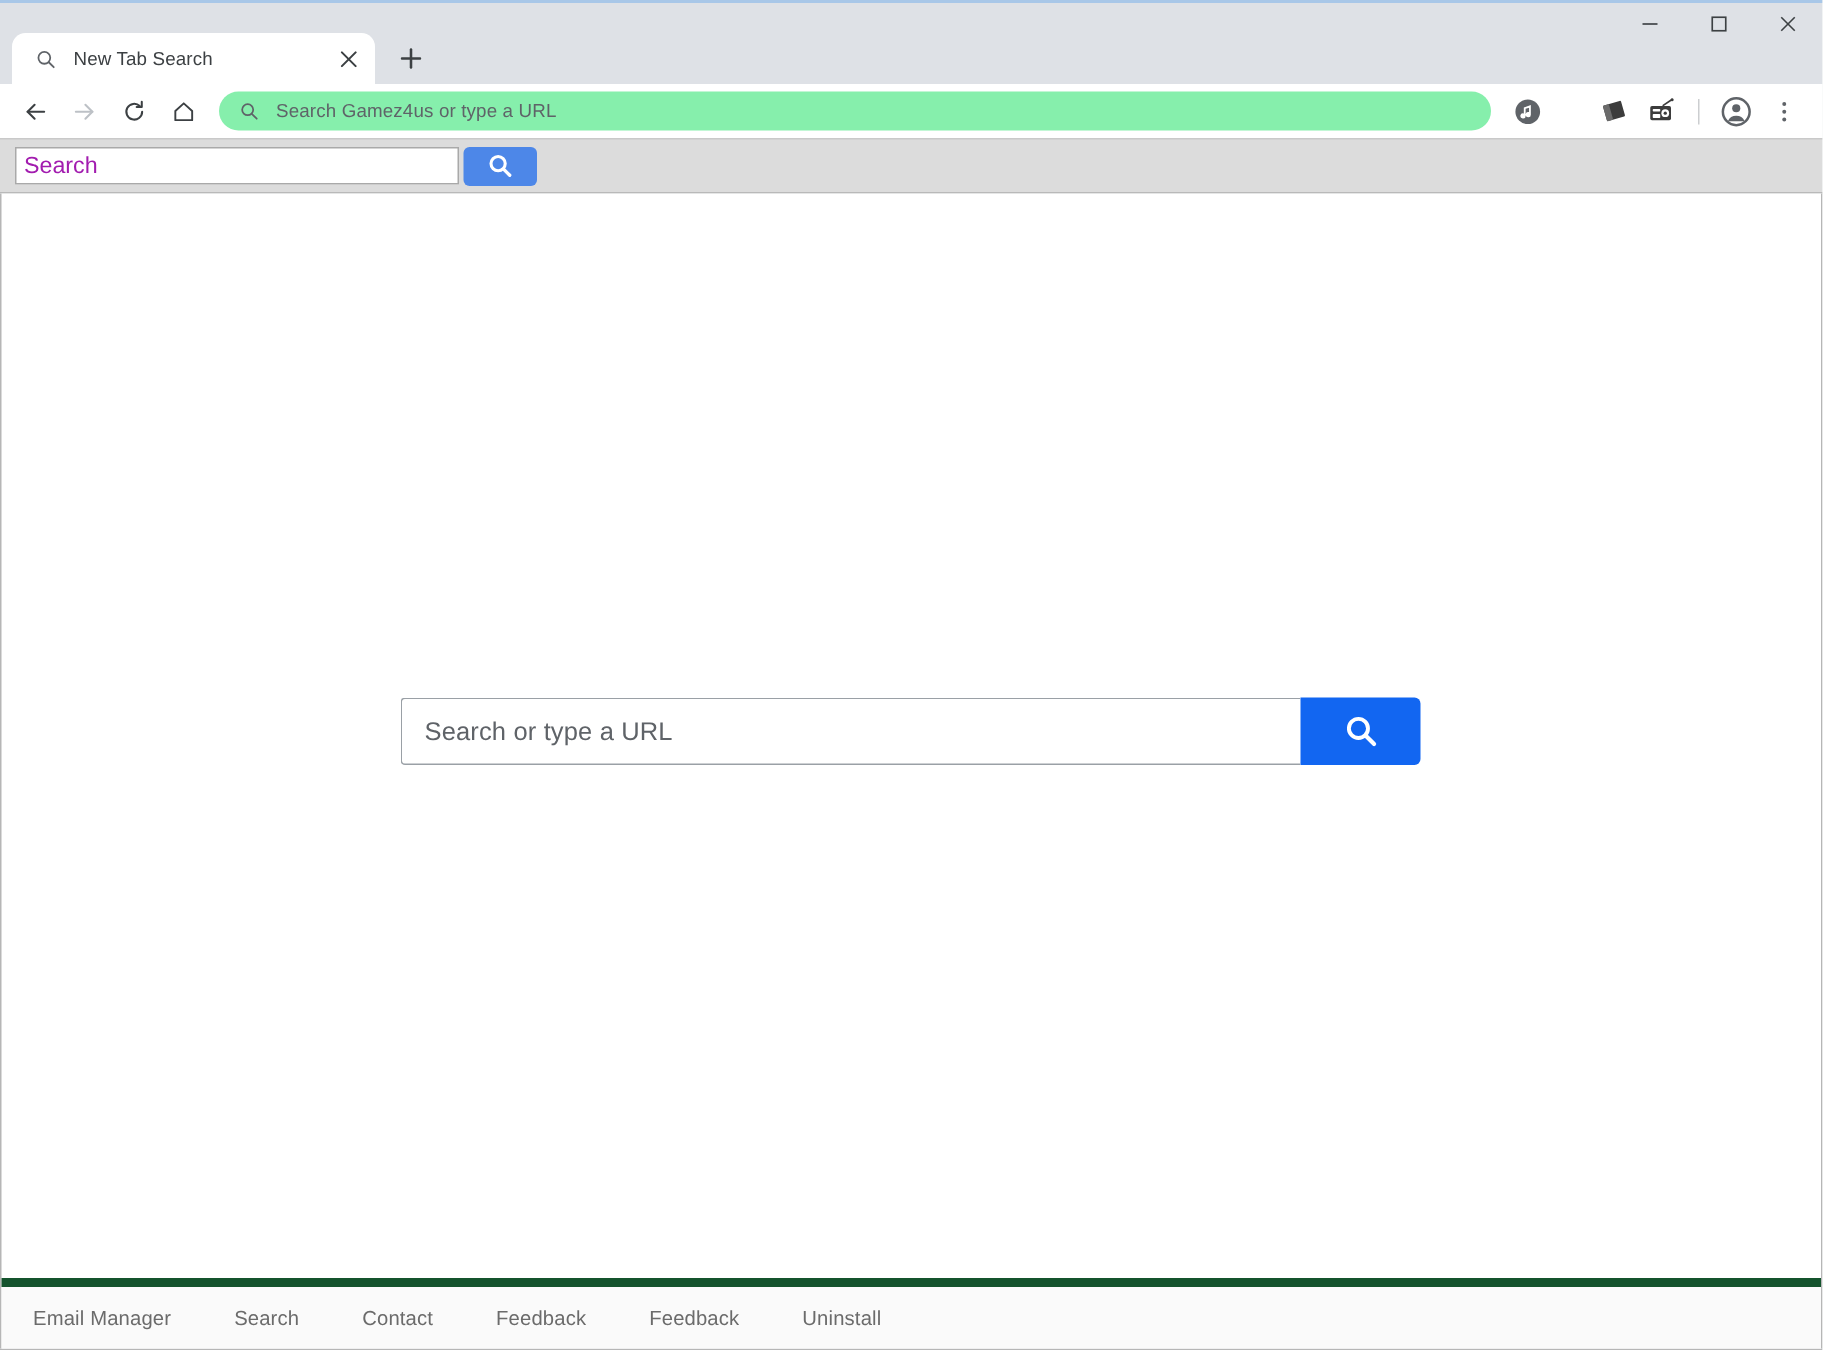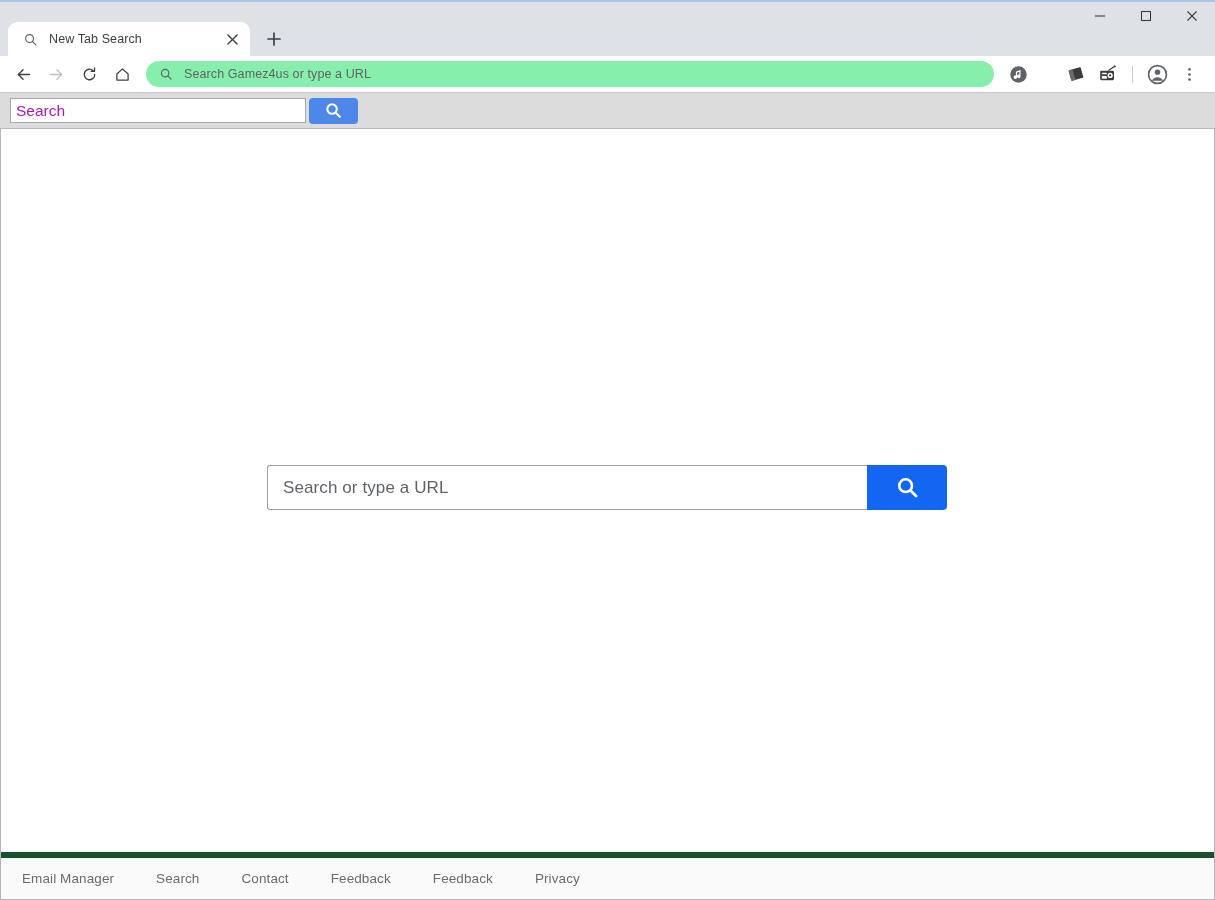--- a/index.html
+++ b/index.html
@@ -437,19 +437,19 @@
       </div>
     </div>
 
     <div class="footer">
       <div class="footer-links">
         <a class="footer-link">Email Manager</a>
         <a class="footer-link">Search</a>
         <a class="footer-link">Contact</a>
         <a class="footer-link">Feedback</a>
         <a class="footer-link">Feedback</a>
-        <a class="footer-link">Privacy</a>
+        <a class="footer-link">Uninstall</a>
       </div>
     </div>
   </div>
 
   <div class="window-border-bottom"></div>
 </div>
 
 </body></html>

